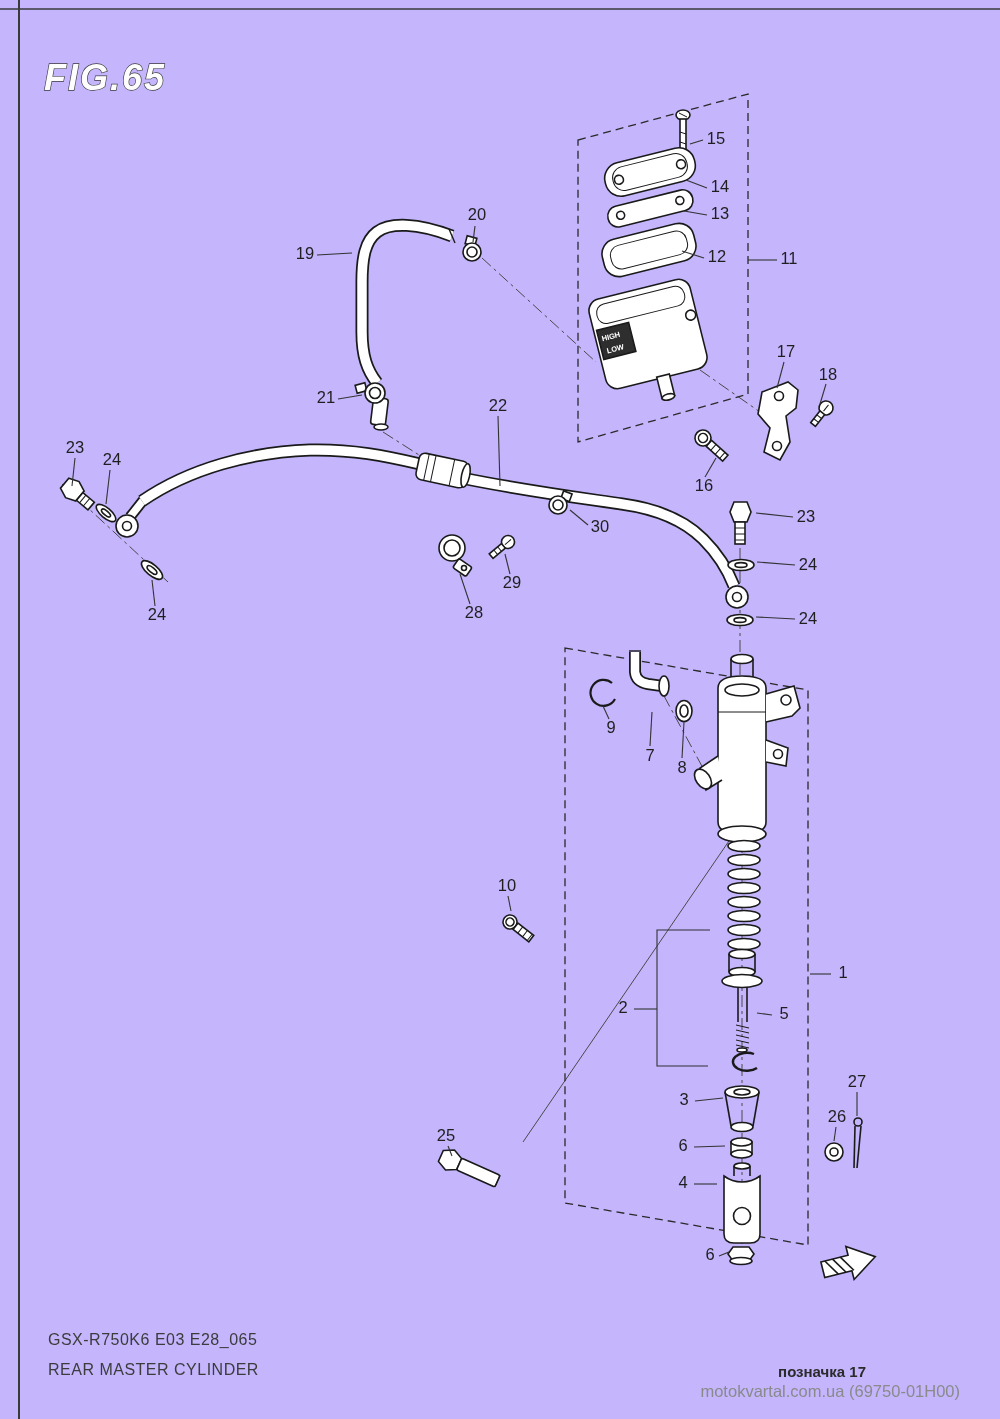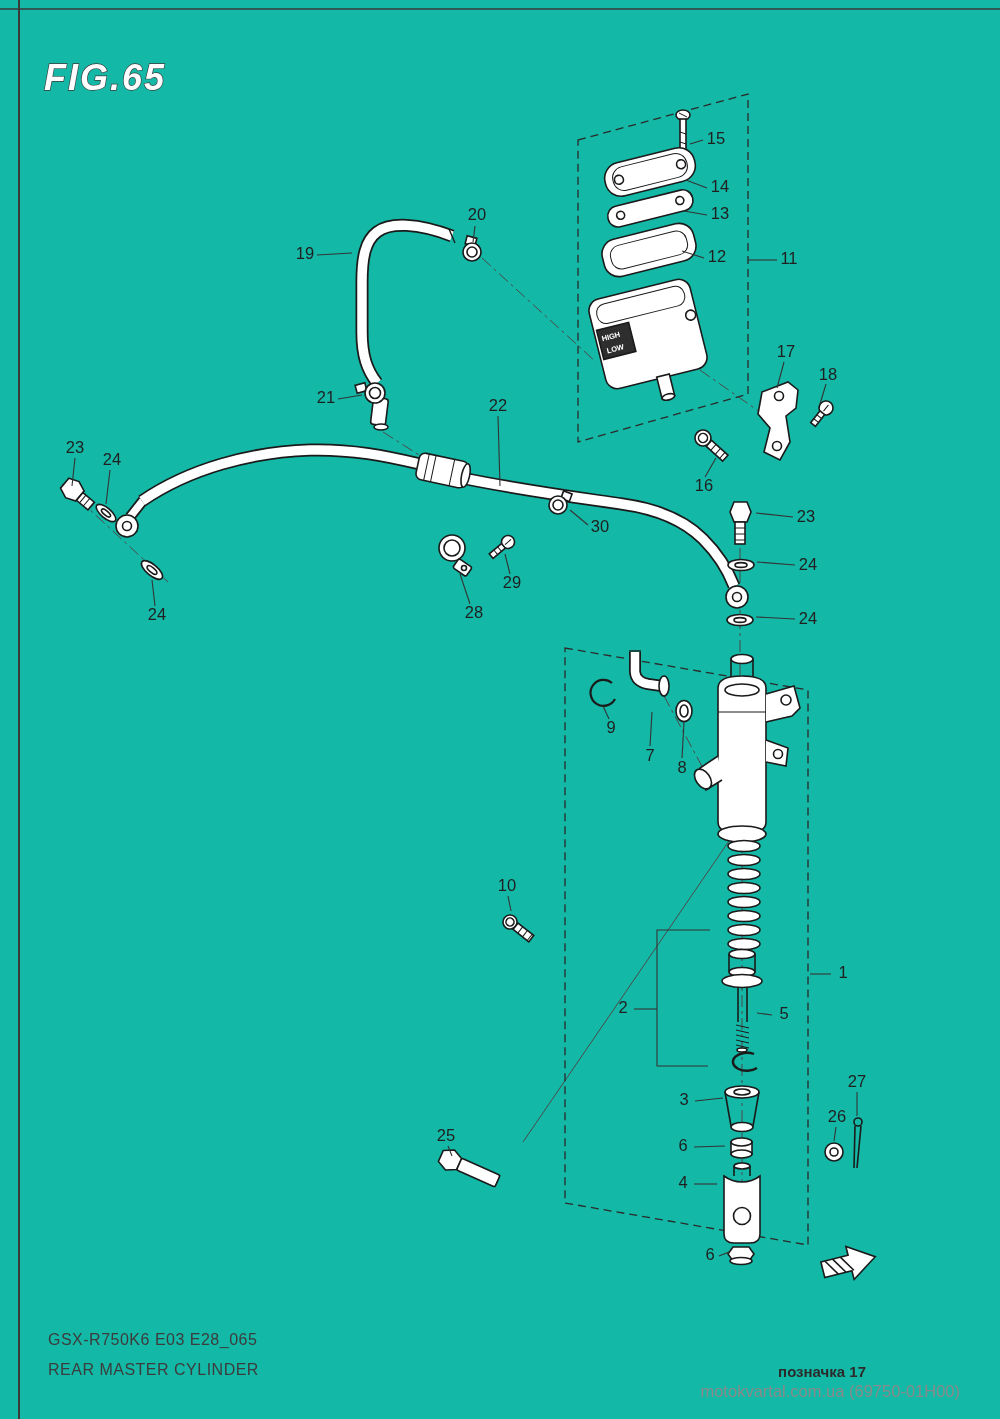--- a/index.html
+++ b/index.html
@@ -1,16 +1,16 @@
 <!DOCTYPE html>
 <html><head>
 <meta charset="utf-8">
 <style>
   html,body{margin:0;padding:0;background:#ffffff;}
-  .page{position:relative;width:1000px;height:1419px;background:#14b8a6;font-family:"Liberation Sans",sans-serif;overflow:hidden;}
+  .page{position:relative;width:1000px;height:1419px;background:#c4b5fd;font-family:"Liberation Sans",sans-serif;overflow:hidden;}
   .page svg{position:absolute;left:0;top:0;}
   .part-num{font:16.5px "Liberation Sans",sans-serif;fill:#1f1f1f;text-anchor:middle;}
   .fig-label{font:italic bold 36px "Liberation Sans",sans-serif;fill:#fdfdfd;stroke:#3a3a3a;stroke-width:1.3px;letter-spacing:2px;paint-order:stroke;}
   .footer-code{font:16px "Liberation Sans",sans-serif;fill:#3c3c3c;letter-spacing:.5px;}
   .footer-note{font:bold 15px "Liberation Sans",sans-serif;fill:#2b2b2b;}
   .footer-mark{font:16.5px "Liberation Sans",sans-serif;fill:#8a8a8a;}
   .hl-text{font:bold 7.5px "Liberation Sans",sans-serif;fill:#ffffff;}
   .part{fill:#ffffff;stroke:#1a1a1a;stroke-width:1.6;}
   .thin{stroke-width:1;}
   .noline{stroke:none;}

